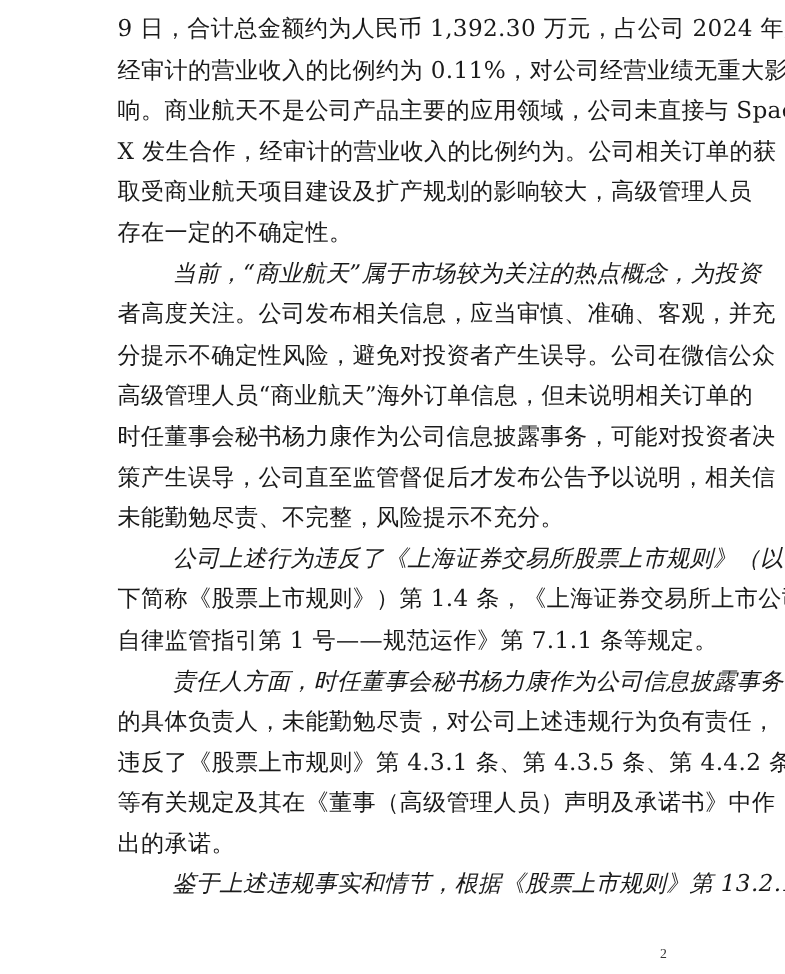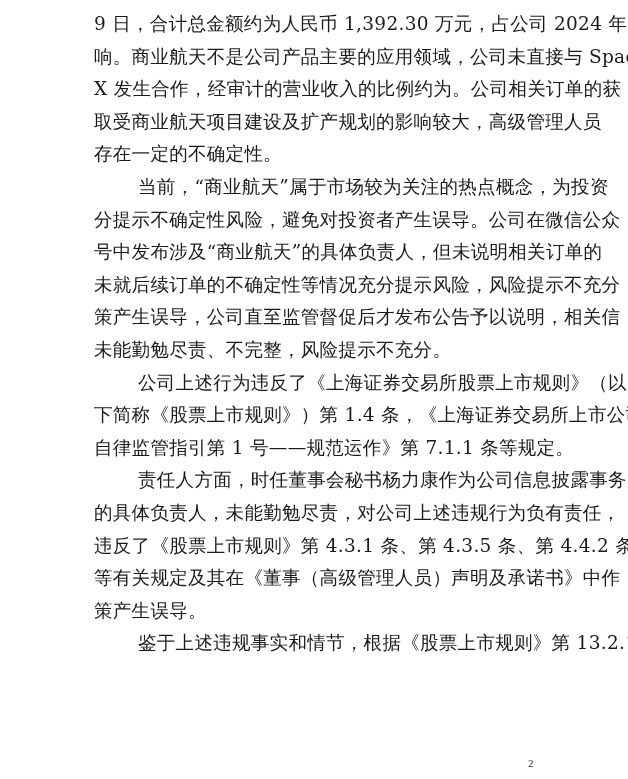--- a/index.html
+++ b/index.html
@@ -28,64 +28,67 @@
     white-space: nowrap;
     text-align: justify;
     text-align-last: justify;
     letter-spacing: 0.3px;
   }
   .line.last {
     text-align-last: left;
   }
   .line.indent {
     padding-left: 44px;
+    font-style: italic;
   }
   .page-number {
     position: absolute;
     left: 528px;
     top: 757px;
     font-size: 11px;
     font-family: "Liberation Serif", serif;
     color: #333;
   }
 </style>
 </head>
 <body>
 
 <div class="page">
 
   <div class="paragraph">
     <div class="line">9 日，合计总金额约为人民币 1,392.30 万元，占公司 2024 年度</div>
+    <div class="line">经审计的营业收入的比例约为 0.11%，对公司经营业绩无重大影</div>
     <div class="line">响。商业航天不是公司产品主要的应用领域，公司未直接与 Space</div>
     <div class="line">X 发生合作，经审计的营业收入的比例约为。公司相关订单的获</div>
     <div class="line">取受商业航天项目建设及扩产规划的影响较大，高级管理人员</div>
     <div class="line last">存在一定的不确定性。</div>
   </div>
 
   <div class="paragraph">
     <div class="line indent">当前，“商业航天”属于市场较为关注的热点概念，为投资</div>
+    <div class="line">者高度关注。公司发布相关信息，应当审慎、准确、客观，并充</div>
     <div class="line">分提示不确定性风险，避免对投资者产生误导。公司在微信公众</div>
-    <div class="line">号中发布涉及“商业航天”的具体负责人，但未说明相关订单的</div>
-    <div class="line">未就后续订单的不确定性等情况充分提示风险，风险提示不充分</div>
+    <div class="line">高级管理人员“商业航天”海外订单信息，但未说明相关订单的</div>
+    <div class="line">时任董事会秘书杨力康作为公司信息披露事务，可能对投资者决</div>
     <div class="line">策产生误导，公司直至监管督促后才发布公告予以说明，相关信</div>
     <div class="line last">未能勤勉尽责、不完整，风险提示不充分。</div>
   </div>
 
   <div class="paragraph">
     <div class="line indent">公司上述行为违反了《上海证券交易所股票上市规则》（以</div>
     <div class="line">下简称《股票上市规则》）第 1.4 条，《上海证券交易所上市公司</div>
     <div class="line last">自律监管指引第 1 号——规范运作》第 7.1.1 条等规定。</div>
   </div>
 
   <div class="paragraph">
     <div class="line indent">责任人方面，时任董事会秘书杨力康作为公司信息披露事务</div>
     <div class="line">的具体负责人，未能勤勉尽责，对公司上述违规行为负有责任，</div>
     <div class="line">违反了《股票上市规则》第 4.3.1 条、第 4.3.5 条、第 4.4.2 条</div>
     <div class="line">等有关规定及其在《董事（高级管理人员）声明及承诺书》中作</div>
-    <div class="line last">策产生误导。</div>
+    <div class="line last">出的承诺。</div>
   </div>
 
   <div class="paragraph">
     <div class="line indent">鉴于上述违规事实和情节，根据《股票上市规则》第 13.2.1</div>
   </div>
 </div>
 
 <div class="page-number">2</div>
 
 </body></html>

